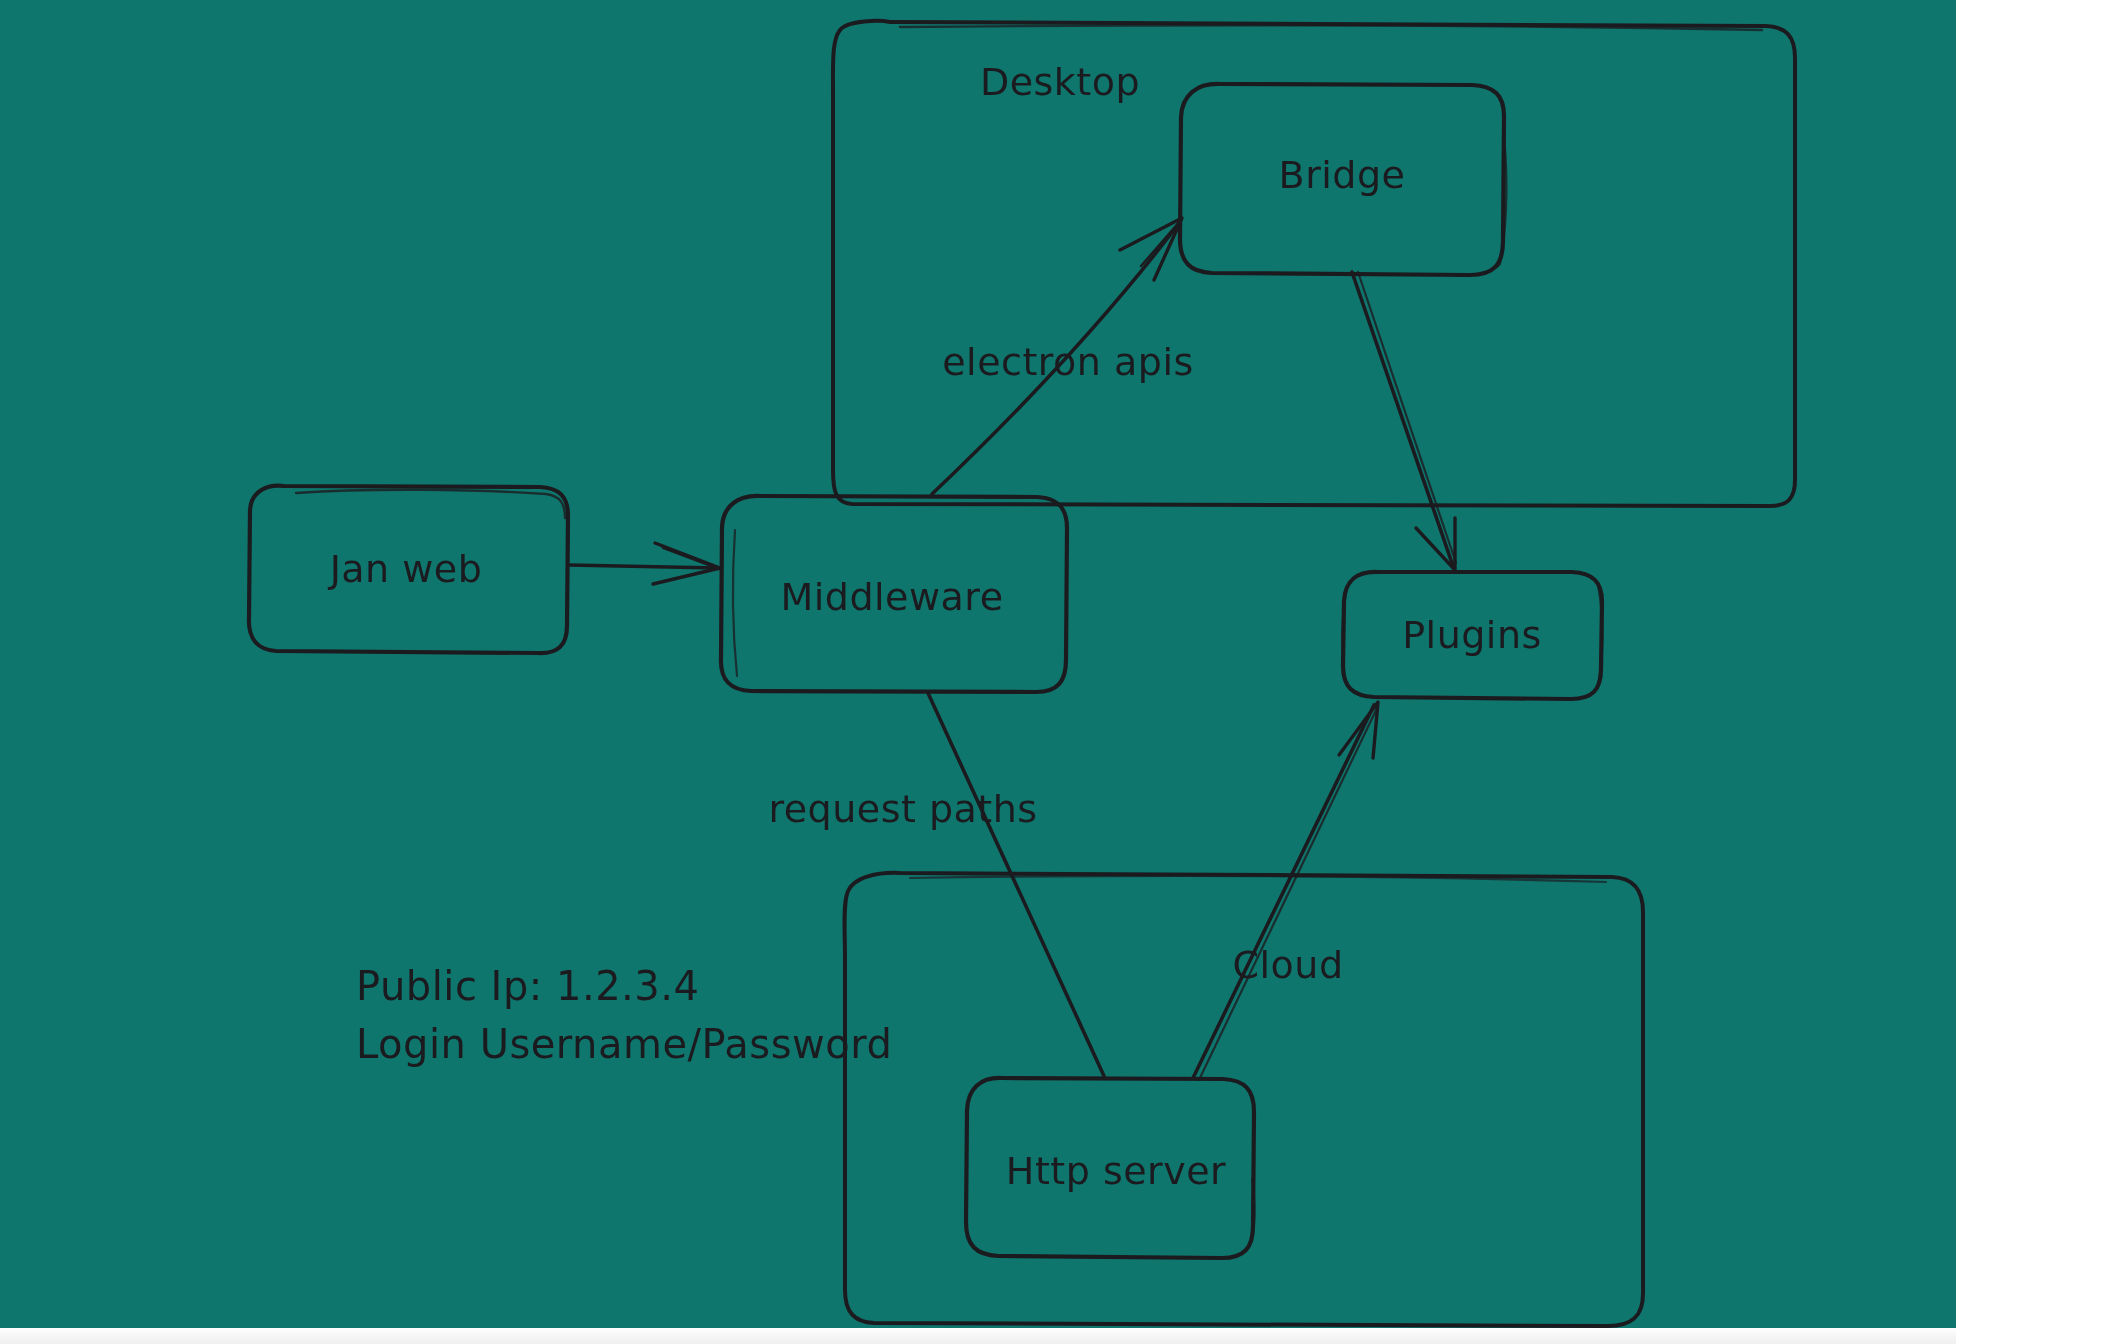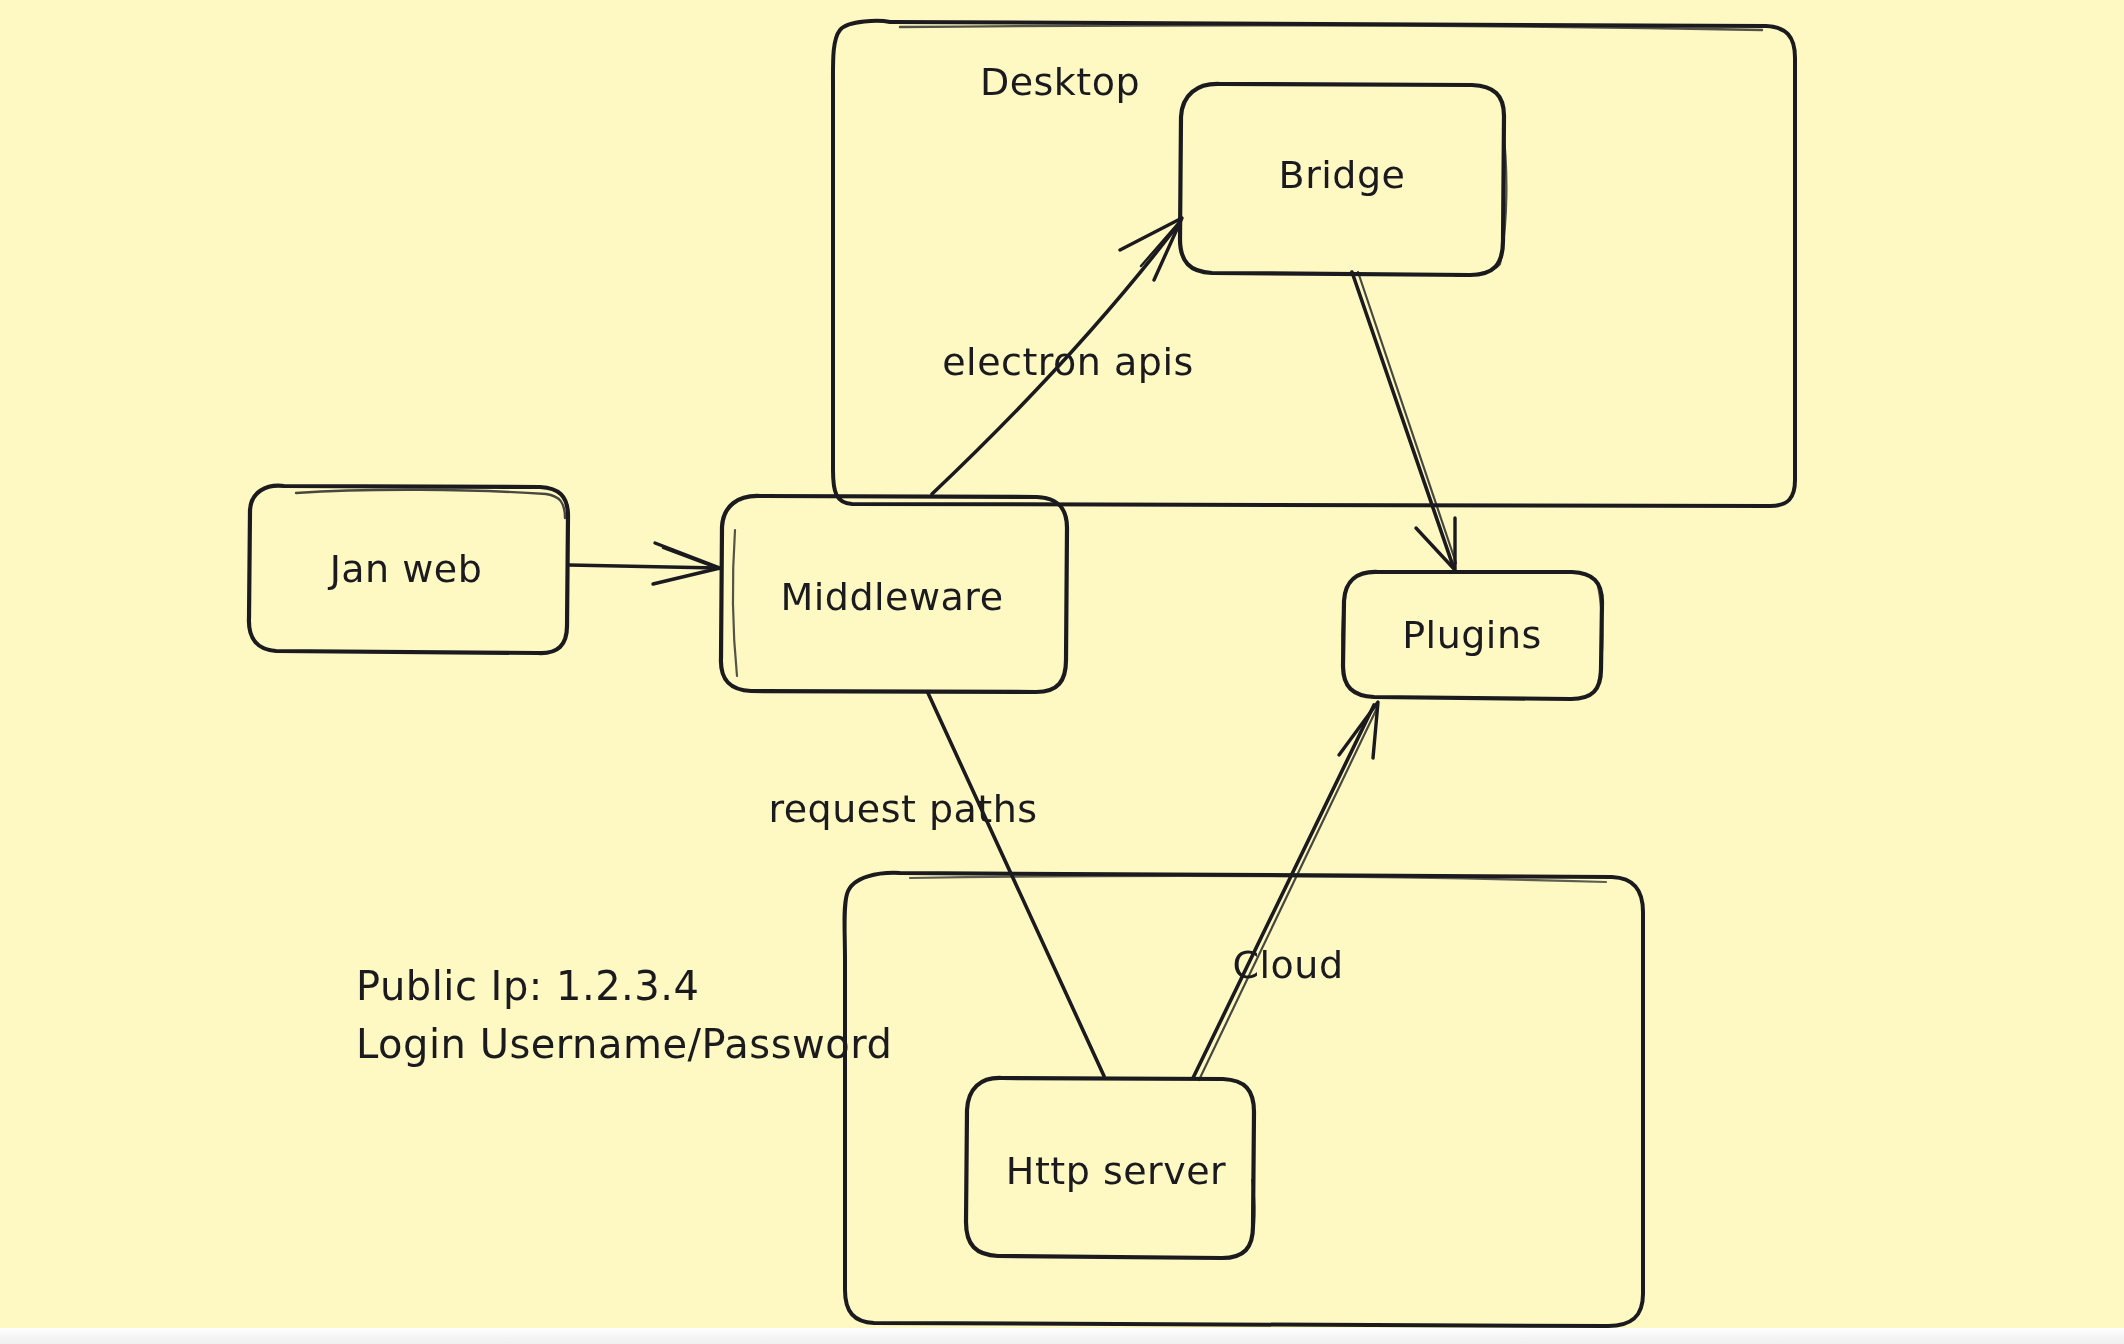--- a/index.html
+++ b/index.html
@@ -4,23 +4,23 @@
 <title>Architecture Diagram</title>
 <style>
   html, body {
     margin: 0;
     padding: 0;
     background: #ffffff;
     font-family: "DejaVu Sans", sans-serif;
   }
   #canvas-root {
     position: relative;
-    width: 2124px;
+    width: 1956px;
     height: 1344px;
-    background: #fef9c3;
+    background: #0f766e;
     overflow: hidden;
   }
   #diagram-svg {
     position: absolute;
     top: 0;
     left: 0;
     width: 2124px;
     height: 1344px;
   }
   .hand-stroke {

